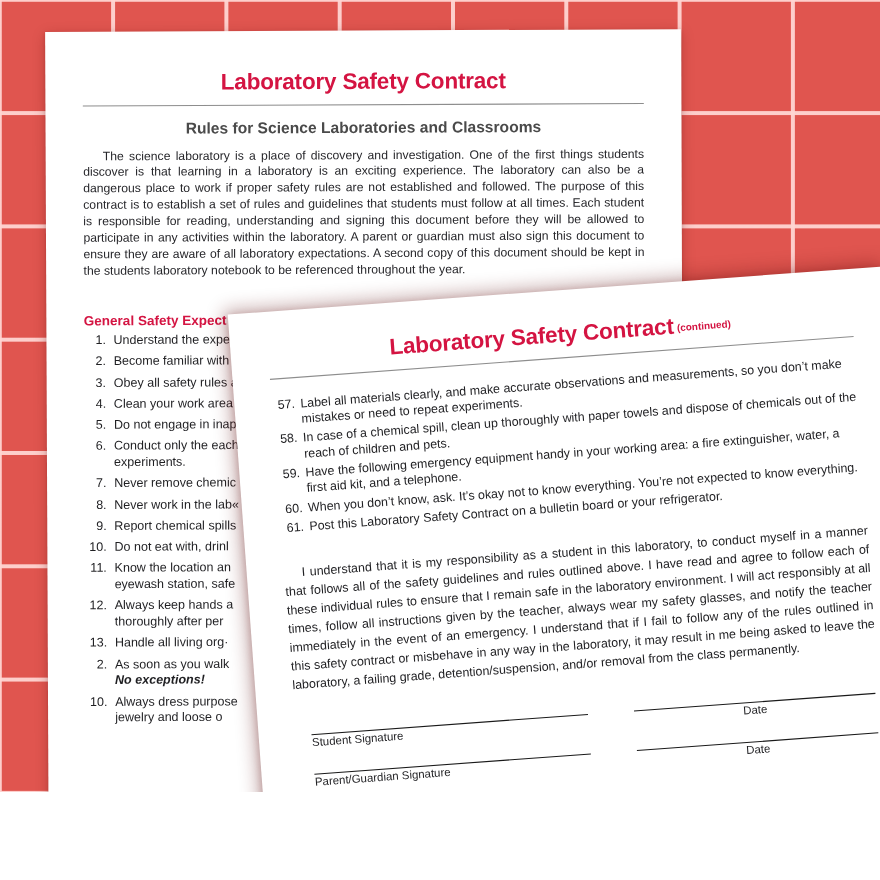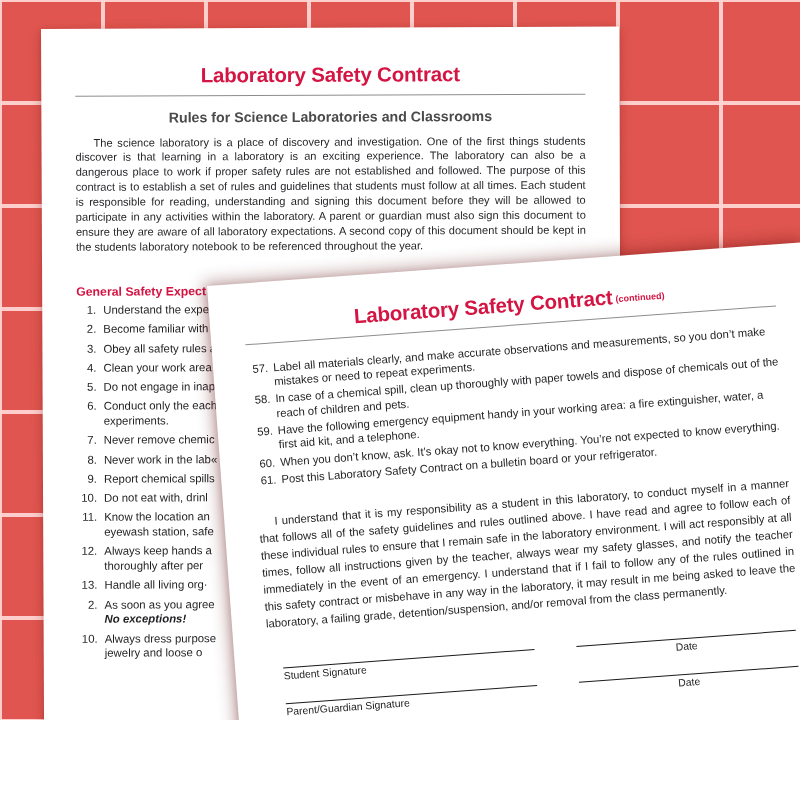--- a/index.html
+++ b/index.html
@@ -264,21 +264,21 @@
         <li>
           <span class="num">12.</span>
           <span class="body"><span>Always keep hands a</span><span class="cont2">thoroughly after per</span></span>
         </li>
         <li>
           <span class="num">13.</span>
           <span class="body"><span>Handle all living org·</span></span>
         </li>
         <li>
           <span class="num">2.</span>
-          <span class="body"><span>As soon as you agree</span><span class="cont2 emph">No exceptions!</span></span>
+          <span class="body"><span>As soon as you walk</span><span class="cont2 emph">No exceptions!</span></span>
         </li>
         <li>
           <span class="num">10.</span>
           <span class="body"><span>Always dress purpose</span><span class="cont2">jewelry and loose o</span></span>
         </li>
       </ol>
   </div>
 
   <div class="sheet" id="sheet-front">
 

